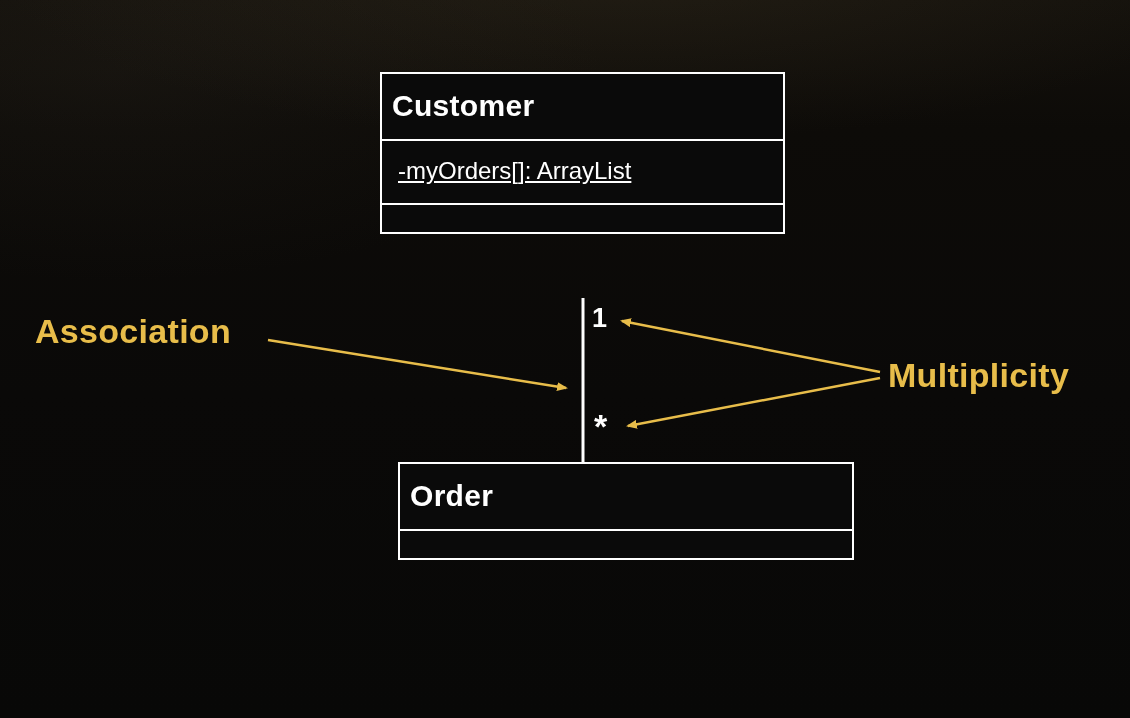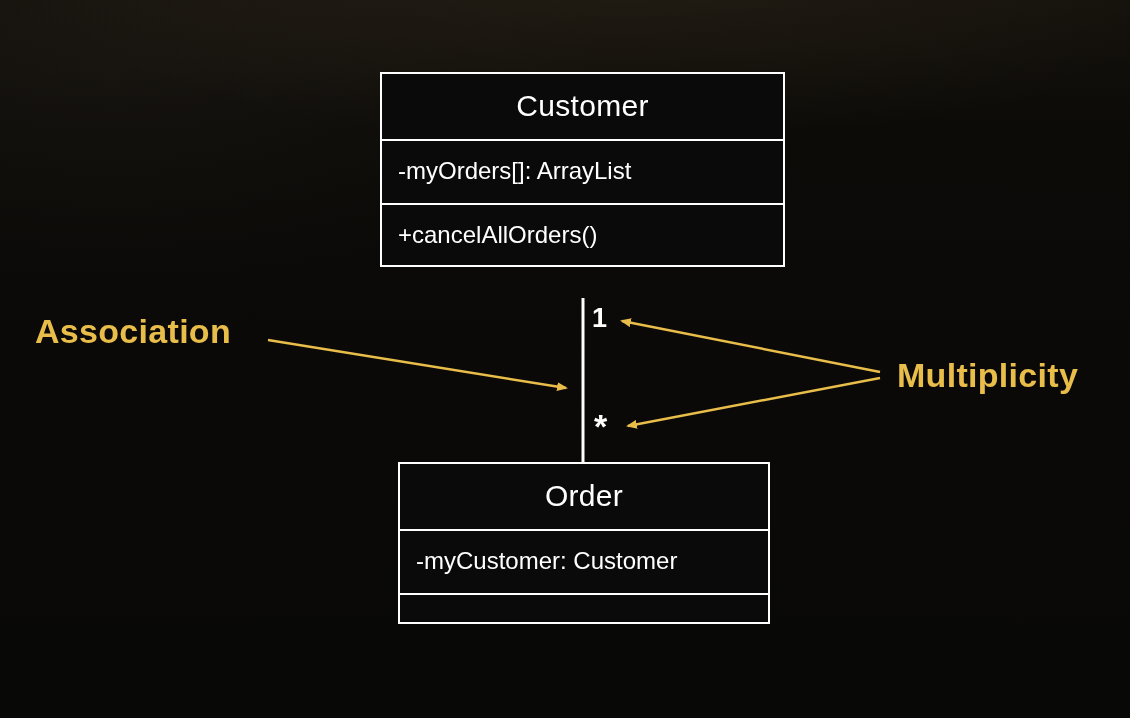--- a/index.html
+++ b/index.html
@@ -20,31 +20,32 @@
     color: var(--fg, #ffffff);
   }
   .uml-box {
     position: absolute;
     background: #0a0a0a;
     border: 2px solid var(--fg, #ffffff);
     box-sizing: border-box;
     color: var(--fg, #ffffff);
   }
   .uml-title {
-    text-align: center;
+    text-align: left;
     font-size: 30px;
-    font-weight: 400;
+    font-weight: 700;
     padding: 15px 10px 16px 10px;
     letter-spacing: 0.3px;
   }
   .uml-compartment {
     border-top: 2px solid var(--fg, #ffffff);
     padding: 13px 4px 14px 16px;
     font-size: 24px;
     line-height: 1.38;
+    text-decoration: underline;
   }
   .uml-attrs { padding-bottom: 16px; }
   .overlay-svg {
     position: absolute;
     left: 0; top: 0;
     width: 1130px; height: 718px;
     pointer-events: none;
   }
   .callout {
     position: absolute;
@@ -80,32 +81,28 @@
     <line x1="880" y1="372" x2="622" y2="321" stroke="#e8bd4a" stroke-width="2.5" marker-end="url(#arrowhead)"></line>
     <line x1="880" y1="378" x2="628" y2="426" stroke="#e8bd4a" stroke-width="2.5" marker-end="url(#arrowhead)"></line>
   </svg>
 
   <div class="uml-box" style="left:380px; top:72px; width:405px;">
     <div class="uml-title">Customer</div>
     <div class="uml-compartment uml-attrs">
       <div>-myOrders[]: ArrayList</div>
     </div>
     <div class="uml-compartment">
-      <div>+cancelAllOrders()</div>
     </div>
   </div>
 
-  <div class="uml-box" style="left:398px; top:462px; width:372px;">
+  <div class="uml-box" style="left:398px; top:462px; width:456px;">
     <div class="uml-title">Order</div>
-    <div class="uml-compartment uml-attrs">
-      <div>-myCustomer: Customer</div>
-    </div>
     <div class="uml-compartment">
     </div>
   </div>
 
   <div class="mult mult-one" style="left:592px; top:303px;">1</div>
   <div class="mult mult-many" style="left:594px; top:413px;">*</div>
 
   <div class="callout" style="left:35px; top:312px;text-align:right;">Association</div>
-  <div class="callout" style="left:888px; top:356px;margin-left:9px;">Multiplicity</div>
+  <div class="callout" style="left:888px; top:356px;">Multiplicity</div>
 
 </div>
 
 </body></html>

